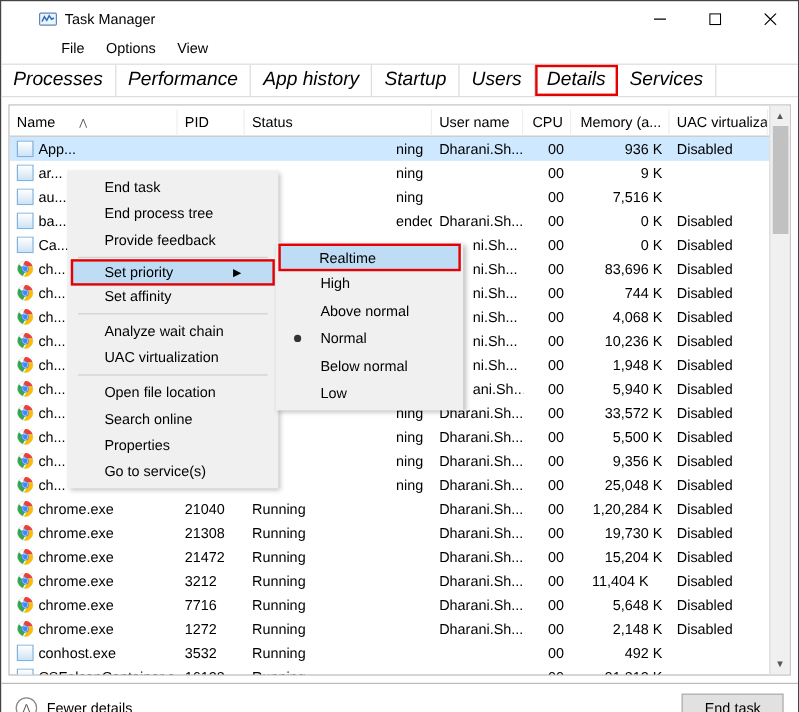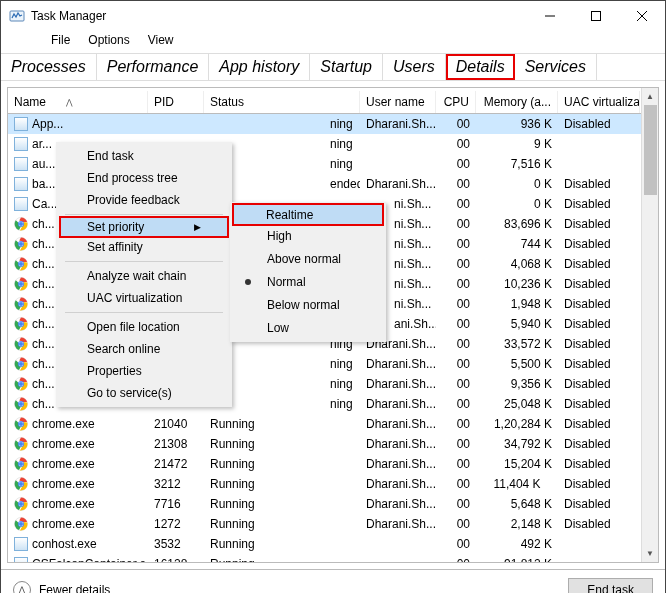--- a/index.html
+++ b/index.html
@@ -1,19 +1,19 @@
 <!DOCTYPE html>
 <html><head>
 <meta charset="utf-8">
 <style>
   * { box-sizing: border-box; font-family: "Segoe UI", Tahoma, sans-serif; }
   body { margin: 0; background: #fff; width: 666px; }
   .window { width: 666px; border: 1px solid #444; background: #fff; }
 
-  .titlebar { display: flex; align-items: center; height: 30px; padding-left: 8px; }
+  .titlebar { display: flex; align-items: center; height: 30px; padding-left: 8px; margin-left: 23px; }
   .titlebar-icon { width: 16px; height: 16px; margin-right: 6px; }
   .titlebar-icon svg { display:block; }
   .title-text { font-size: 12px; }
   .title-spacer { flex: 1; }
   .win-btn { width: 46px; height: 30px; display: flex; align-items:center; justify-content:center; font-size:10px; font-family: "Segoe UI Symbol"; }
   .win-btn svg { fill: none; stroke: #000; stroke-width:1; }
   .win-close { font-size: 14px; }
 
   .menubar { display: flex; gap: 18px; padding: 2px 10px; font-size: 12px; margin-left: 40px; }
 
@@ -417,21 +417,21 @@
                 <circle cx="7" cy="7" r="3" fill="#4285f4"></circle>
                 <circle cx="7" cy="7" r="2.2" fill="#fff"></circle>
                 <circle cx="7" cy="7" r="2" fill="#4285f4"></circle>
               </svg></span>
             <span>chrome.exe</span>
           </div>
           <div class="cell c-pid">21308</div>
           <div class="cell c-stat">Running</div>
           <div class="cell c-user">Dharani.Sh...</div>
           <div class="cell c-cpu" style="text-align:right">00</div>
-          <div class="cell c-mem" style="text-align:right">34,792 K</div>
+          <div class="cell c-mem" style="text-align:right">19,730 K</div>
           <div class="cell c-uac">Disabled</div>
         </div>
         <div class="row">
           <div class="cell c-name">
             <span class="proc-ico"><svg viewBox="0 0 14 14" width="14" height="14">
                 <circle cx="7" cy="7" r="6.5" fill="#fff" stroke="#ccc" stroke-width="0.5"></circle>
                 <path d="M7 0.5 A6.5 6.5 0 0 1 13.1 5 L8 5 A3 3 0 0 0 5.2 3.4 Z" fill="#ea4335"></path>
                 <path d="M1.8 3.2 A6.5 6.5 0 0 0 5 13 L7.5 8.6 A3 3 0 0 1 4.5 5.8 Z" fill="#34a853"></path>
                 <path d="M13.3 5.5 A6.5 6.5 0 0 1 6 13.4 L8.8 8.2 A3 3 0 0 0 9.5 5 Z" fill="#fbbc05"></path>
                 <circle cx="7" cy="7" r="3" fill="#4285f4"></circle>

